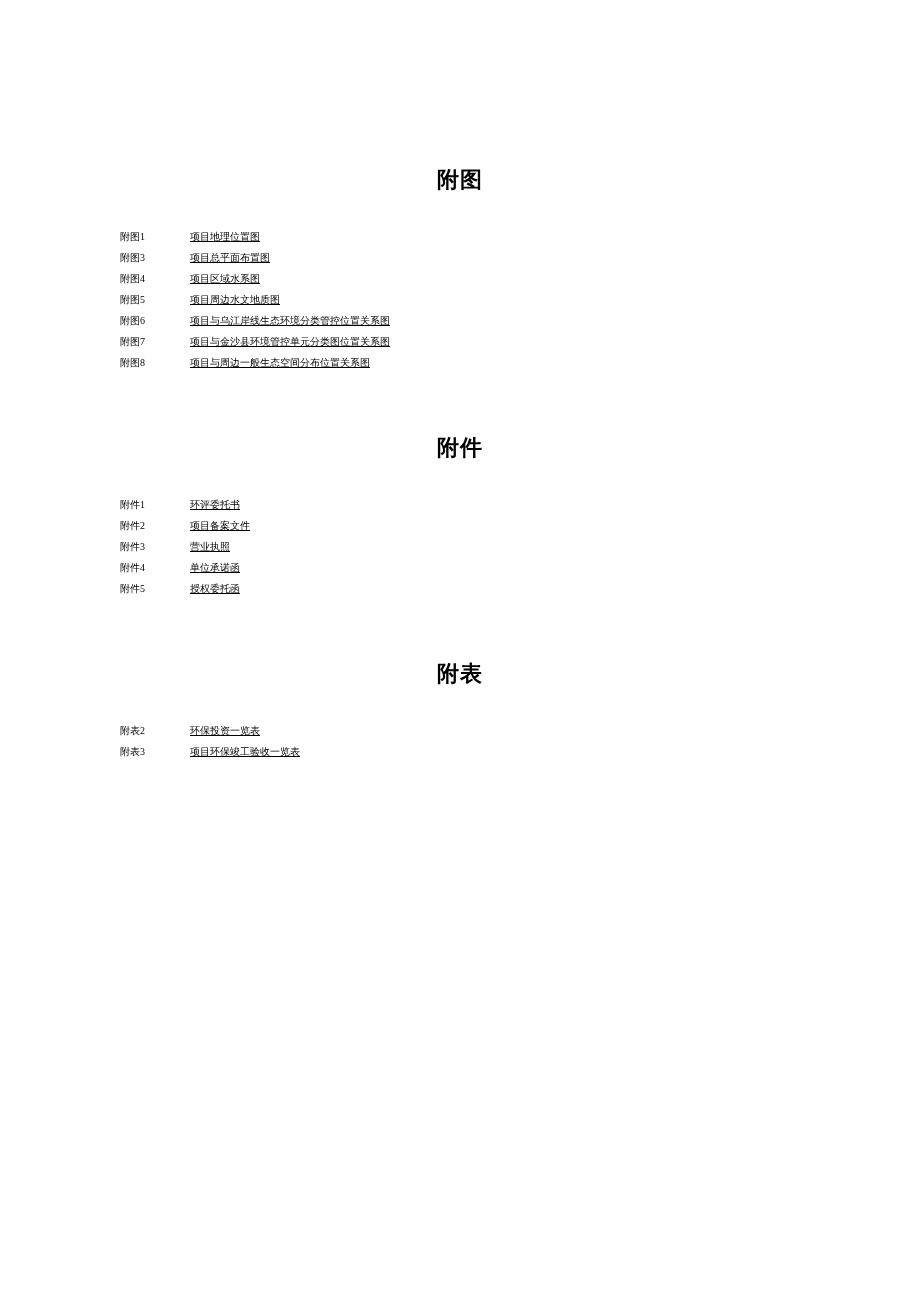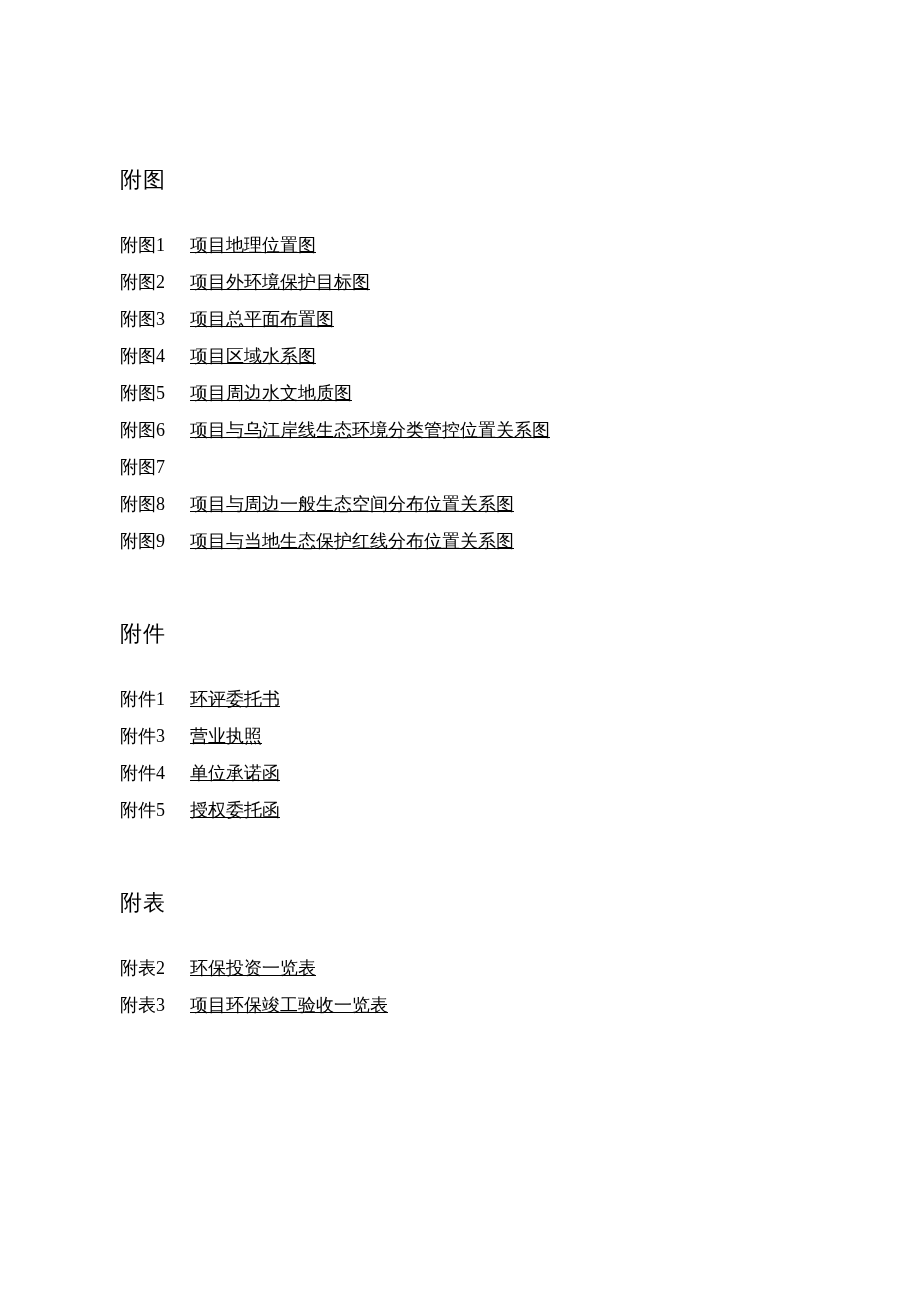--- a/index.html
+++ b/index.html
@@ -12,32 +12,32 @@
       width: 920px;
       height: 1301px;
       font-family: "SimSun", "宋体", serif;
       color: #000000;
       position: relative;
     }
     .page {
       padding: 165px 120px 0 120px;
     }
     .section-title {
-      text-align: left;
+      text-align: center;
       font-size: 22px;
-      font-weight: normal;
+      font-weight: bold;
       margin-bottom: 32px;
       letter-spacing: 1px;
     }
     .item-list {
       margin-bottom: 60px;
     }
     .item-row {
       display: flex;
-      font-size: 18px;
+      font-size: 10px;
       line-height: 2.0;
       margin-bottom: 1px;
     }
     .item-label {
       width: 70px;
       flex-shrink: 0;
     }
     .item-desc {
       flex: 1;
       text-decoration: underline;
@@ -55,59 +55,56 @@
 <div class="page">
 
   <div class="section">
     <h2 class="section-title">附图</h2>
     <div class="item-list">
       <div class="item-row">
         <span class="item-label">附图1</span>
         <span class="item-desc">项目地理位置图</span>
       </div>
       <div class="item-row">
-        <span class="item-label">附图2</span>
-        <span class="item-desc">项目外环境保护目标图</span>
-      </div>
-      <div class="item-row">
         <span class="item-label">附图3</span>
         <span class="item-desc">项目总平面布置图</span>
       </div>
       <div class="item-row">
         <span class="item-label">附图4</span>
         <span class="item-desc">项目区域水系图</span>
       </div>
       <div class="item-row">
         <span class="item-label">附图5</span>
         <span class="item-desc">项目周边水文地质图</span>
       </div>
       <div class="item-row">
         <span class="item-label">附图6</span>
         <span class="item-desc">项目与乌江岸线生态环境分类管控位置关系图</span>
       </div>
       <div class="item-row">
         <span class="item-label">附图7</span>
+        <span class="item-desc">项目与金沙县环境管控单元分类图位置关系图</span>
       </div>
       <div class="item-row">
         <span class="item-label">附图8</span>
         <span class="item-desc">项目与周边一般生态空间分布位置关系图</span>
-      </div>
-      <div class="item-row">
-        <span class="item-label">附图9</span>
-        <span class="item-desc">项目与当地生态保护红线分布位置关系图</span>
       </div>
     </div>
   </div>
 
   <div class="section section-2">
     <h2 class="section-title">附件</h2>
     <div class="item-list">
       <div class="item-row">
         <span class="item-label">附件1</span>
         <span class="item-desc">环评委托书</span>
+      </div>
+      <div class="item-row">
+        <span class="item-label">附件2</span>
+        <span class="item-desc">项目备案文件</span>
       </div>
       <div class="item-row">
         <span class="item-label">附件3</span>
         <span class="item-desc">营业执照</span>
       </div>
       <div class="item-row">
         <span class="item-label">附件4</span>
         <span class="item-desc">单位承诺函</span>
       </div>
       <div class="item-row">

